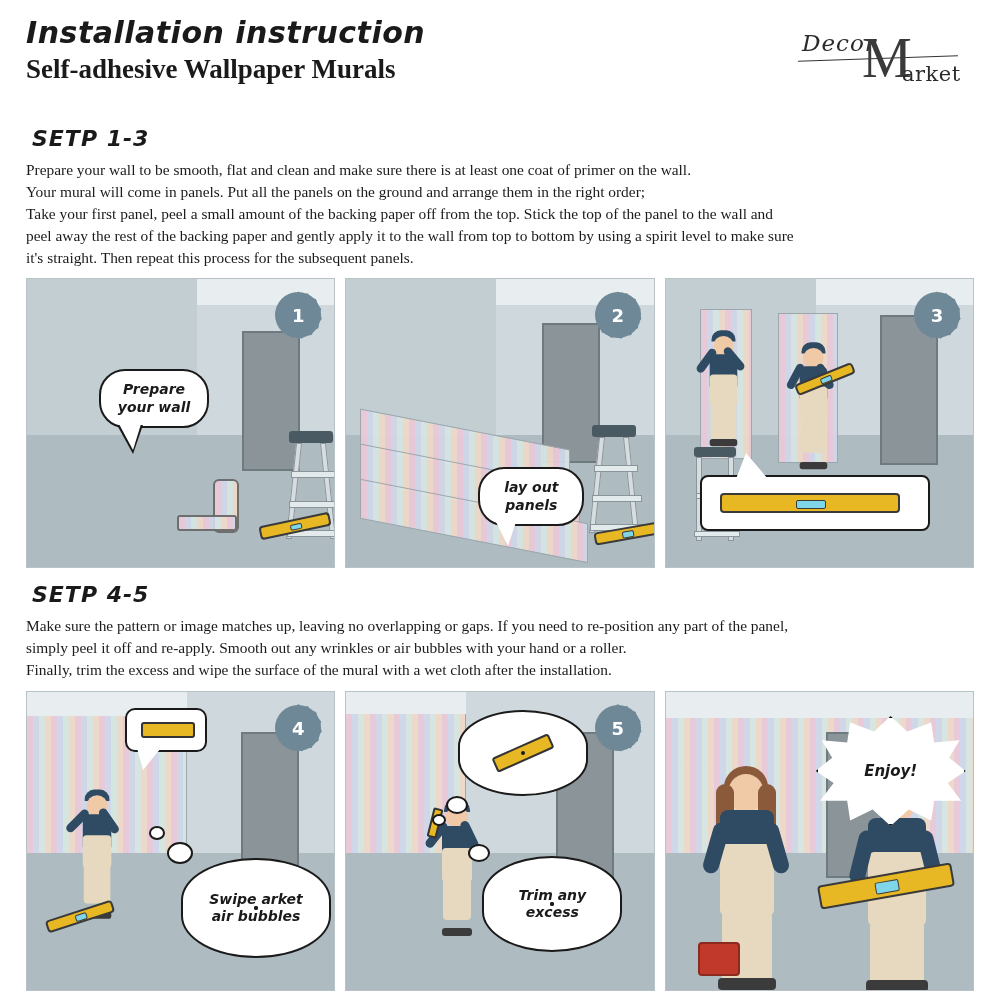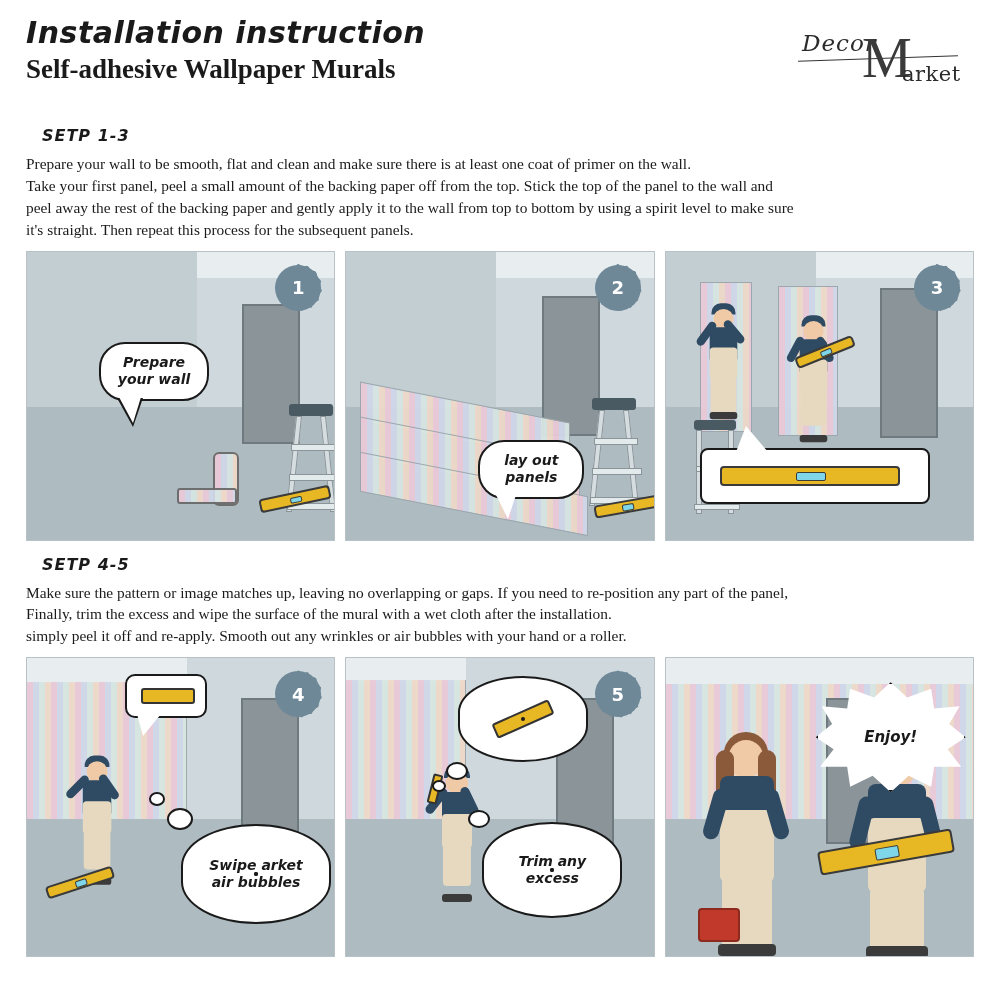--- a/index.html
+++ b/index.html
@@ -48,22 +48,22 @@
   }
   .logo .logo-rule {
     position:absolute; left:14px; top:34px; width:160px; height:1px;
     background:#333; transform:rotate(-2deg);
   }
 
   
   .step-head {
     font-family:"DejaVu Sans", sans-serif;
     font-weight:bold; font-style:italic;
-    font-size:16px; letter-spacing:1px;
-    margin:14px 0 8px 16px;
+    font-size:22px; letter-spacing:1px;
+    margin:14px 0 8px 6px;
   }
   .body-text {
     font-family:"Liberation Serif", serif;
     font-size:15.4px; line-height:1.42; margin:0 0 10px 0;
     max-width:960px;
   }
   .body-text div { white-space:nowrap; }
 
   
   .row { display:flex; gap:10px; margin-top:4px; }
@@ -166,20 +166,21 @@
       <div class="logo-rule"></div>
       <div class="logo-decor">Decor</div>
       <div class="logo-m">M</div>
       <div class="logo-arket">arket</div>
     </div>
   </div>
 
   <div class="step-head">SETP 1-3</div>
   <div class="body-text">
     <div>Prepare your wall to be smooth, flat and clean and make sure there is at least one coat of primer on the wall.</div>
+    <div>Your mural will come in panels. Put all the panels on the ground and arrange them in the right order;</div>
     <div>Take your first panel, peel a small amount of the backing paper off from the top. Stick the top of the panel to the wall and</div>
     <div>peel away the rest of the backing paper and gently apply it to the wall from top to bottom by using a spirit level to make sure</div>
     <div>it's straight. Then repeat this process for the subsequent panels.</div>
   </div>
 
   <div class="row row1">
 
     <div class="panel">
       <div class="wall-back"></div>
       <div class="ceiling-strip"></div>
@@ -283,22 +284,22 @@
       <div class="bubble" style="left:34px;top:196px;width:230px;height:56px;border-radius:8px;">
         <div class="level" style="left:18px;top:16px;width:180px;height:20px;"></div>
         <div style="position:absolute;left:34px;top:-24px;width:0;height:0;border-left:10px solid transparent;border-right:22px solid transparent;border-bottom:26px solid #fff;"></div>
       </div>
     </div>
   </div>
 
   <div class="step-head">SETP 4-5</div>
   <div class="body-text">
     <div> Make sure the pattern or image matches up, leaving no overlapping or gaps. If you need to re-position any part of the panel,</div>
+    <div>simply peel it off and re-apply. Smooth out any wrinkles or air bubbles with your hand or a roller.</div>
     <div> Finally, trim the excess and wipe the surface of the mural with a wet cloth after the installation.</div>
-    <div>simply peel it off and re-apply. Smooth out any wrinkles or air bubbles with your hand or a roller.</div>
   </div>
 
   <div class="row row2">
 
     <div class="panel">
       <div class="wall-back"></div>
       <div class="ceiling-strip"></div>
       <div class="wallpaper" style="position:absolute;left:0;top:24px;width:160px;height:170px;border-right:1px solid #9aa6ab;"></div>
       <div style="position:absolute;left:160px;top:0;width:154px;height:100%;background:#cfd9dd;"></div>
       <div class="floor"></div>

